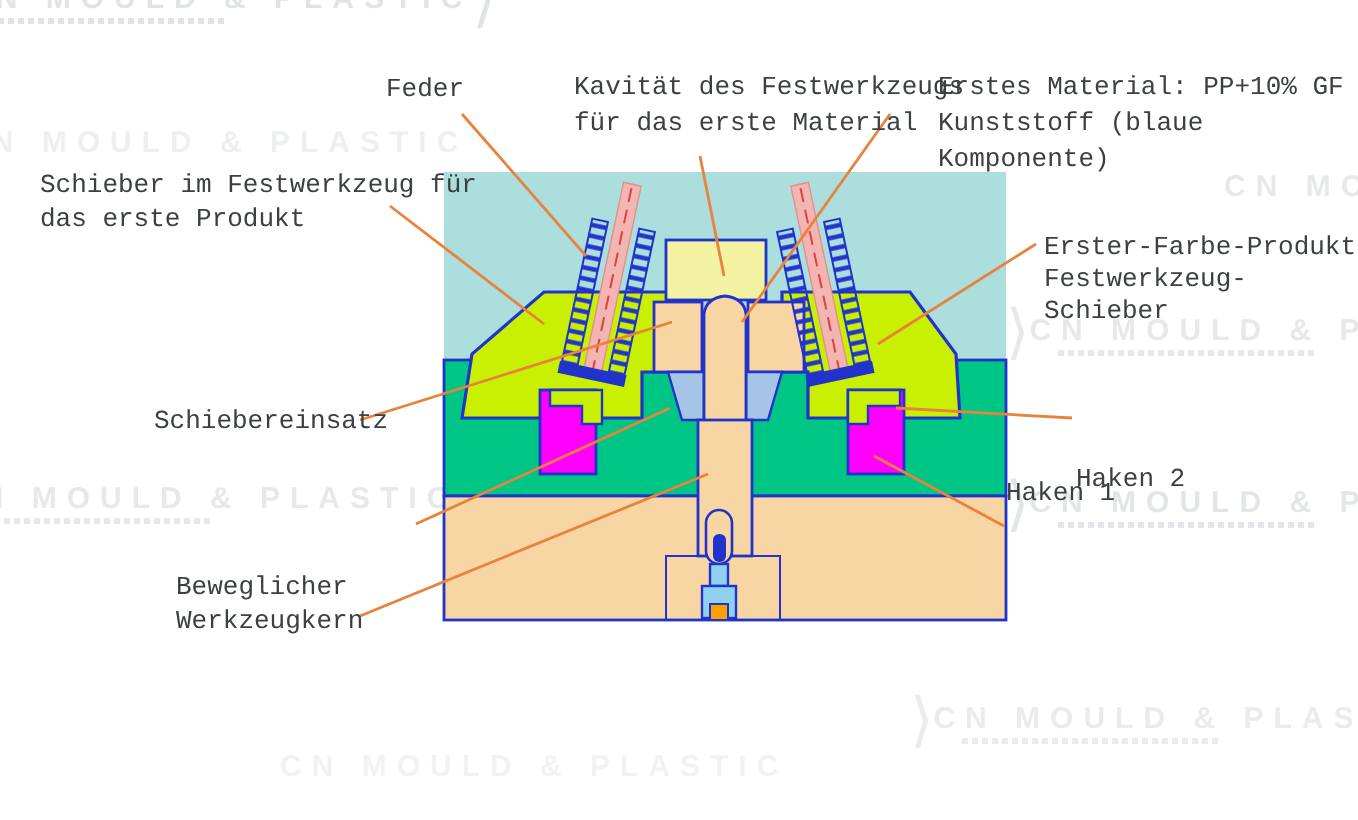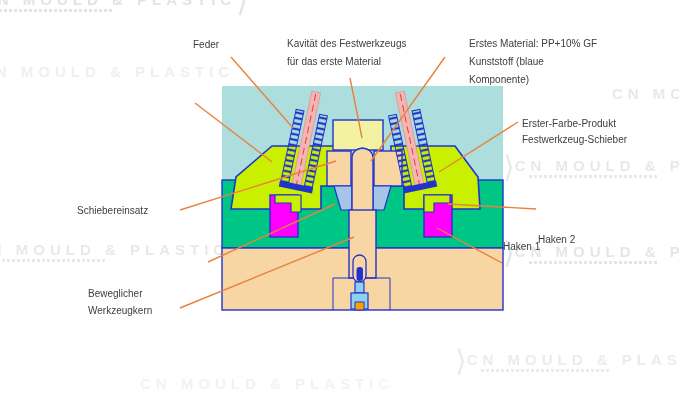--- a/index.html
+++ b/index.html
@@ -11,22 +11,22 @@
   }
   html,body{margin:0;padding:0;background:#fff;}
   .stage{position:relative;width:679px;height:410px;overflow:hidden;background:#fff;
          font-family:"Liberation Sans", sans-serif;}
   .wm{position:absolute;color:var(--wm);opacity:.55;font-weight:600;font-size:15px;
       letter-spacing:5px;white-space:nowrap;z-index:0;line-height:15px;}
   .wm .chev{font-size:30px;font-weight:400;letter-spacing:0;vertical-align:-6px;line-height:0;}
   .wm-sub{height:3px;width:128px;margin:2px 0 0 2px;
       background:repeating-linear-gradient(90deg,var(--wm) 0 3px,transparent 3px 5px);}
   svg.diagram{position:absolute;left:0;top:0;z-index:1;}
-  .lbl{position:absolute;z-index:2;font-size:10px;line-height:17px;color:var(--label-text);
-       white-space:pre-wrap;}
+  .lbl{position:absolute;z-index:2;font-size:13px;line-height:17px;color:var(--label-text);
+       white-space:pre-wrap;font-family:Liberation Mono, monospace;}
   .lh18{line-height:18px;} .lh16{line-height:16px;} .lh20{line-height:20px;}
 </style>
 </head>
 <body>
 
 <div class="stage">
 
   <div class="wm" style="left:-18px;top:-8px;">
     <span>CN MOULD &amp; PLASTIC</span><span class="chev">⟩</span>
     <div class="wm-sub"></div>
@@ -122,20 +122,22 @@
       <line x1="180" y1="308" x2="354" y2="237"></line>
     </g>
   </svg>
 
   <div class="lbl" style="left:193px;top:36px;">Feder</div>
   <div class="lbl lh18" style="left:287px;top:35px;">Kavität des Festwerkzeugs
 für das erste Material</div>
   <div class="lbl lh18" style="left:469px;top:35px;">Erstes Material: PP+10% GF
 Kunststoff (blaue
 Komponente)</div>
+  <div class="lbl" style="left:20px;top:84px;">Schieber im Festwerkzeug für
+das erste Produkt</div>
   <div class="lbl lh16" style="left:522px;top:116px;">Erster-Farbe-Produkt
 Festwerkzeug-Schieber</div>
   <div class="lbl" style="left:77px;top:202px;">Schiebereinsatz</div>
   <div class="lbl" style="left:538px;top:201px;margin-top:30px;">Haken 2</div>
   <div class="lbl" style="left:503px;top:238px;">Haken 1</div>
   <div class="lbl" style="left:88px;top:285px;">Beweglicher
 Werkzeugkern</div>
 
 </div>
 

